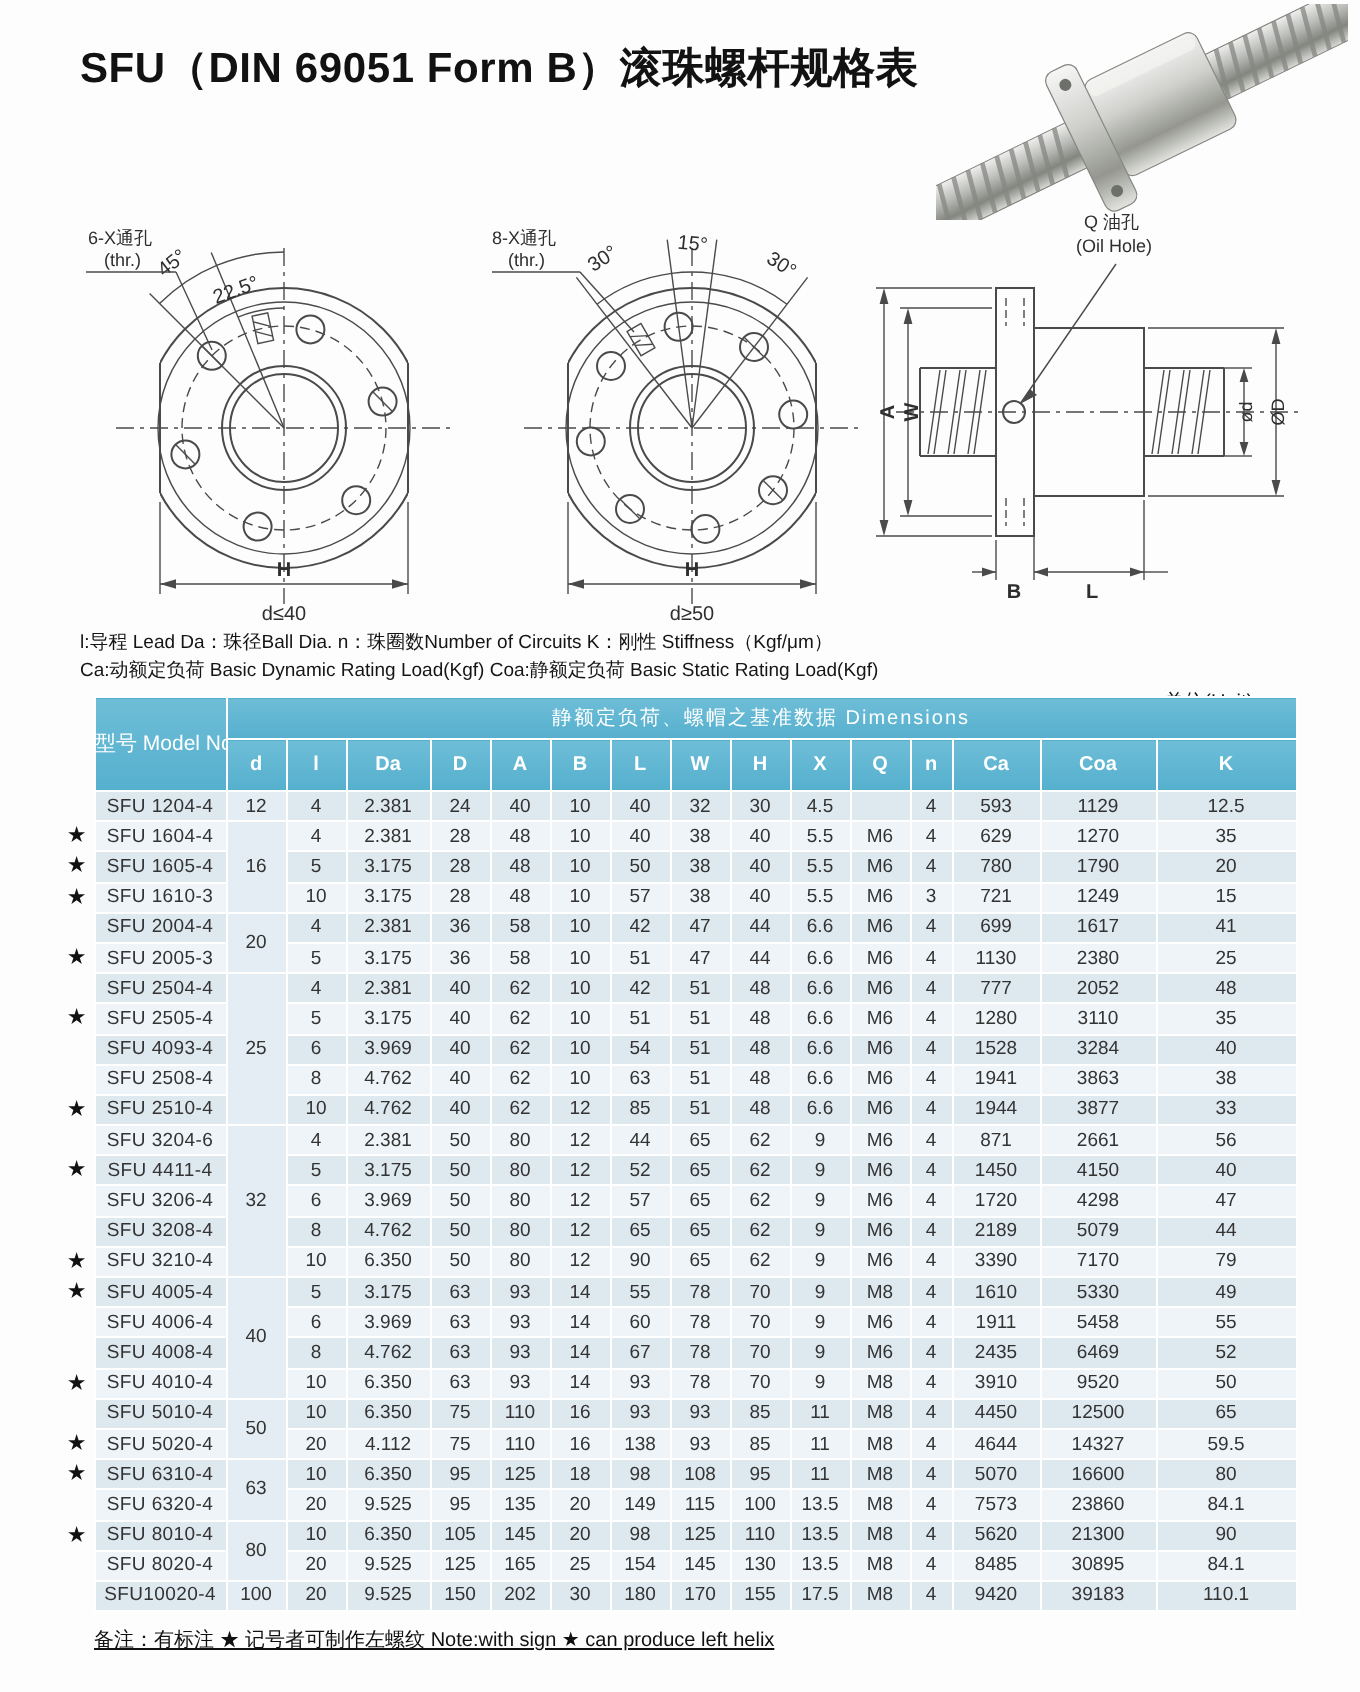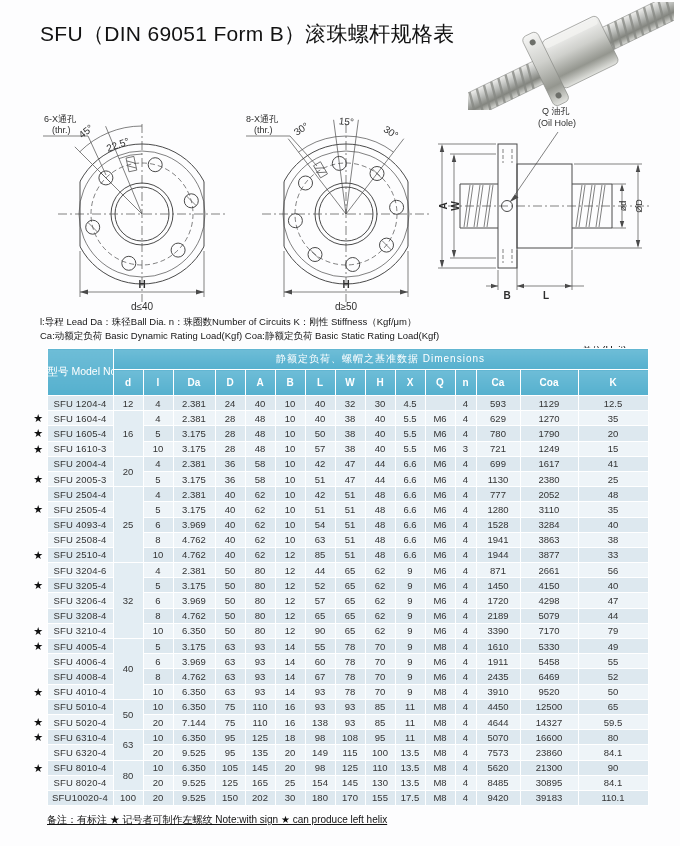--- a/index.html
+++ b/index.html
@@ -1,18 +1,18 @@
 <!DOCTYPE html>
 <html><head>
 <meta charset="utf-8">
 <style>
   html,body{margin:0;padding:0;background:#fff;}
   .page{position:relative;width:680px;height:846px;background:#fdfdfe;overflow:hidden;
         font-family:"Liberation Sans",sans-serif;color:#222;}
-  .title{position:absolute;left:40px;top:20px;font-size:21px;font-weight:normal;color:#121212;letter-spacing:.3px;white-space:nowrap;}
+  .title{position:absolute;left:40px;top:20px;font-size:21px;font-weight:bold;color:#121212;letter-spacing:.3px;white-space:nowrap;}
   .subtitle{position:absolute;left:41px;top:47px;font-size:15px;color:#1c1c1c;white-space:nowrap;}
   svg{position:absolute;}
   svg text{font-family:"Liberation Sans",sans-serif;fill:#2e2e2e;}
   .legend{position:absolute;left:40px;top:315px;font-size:9.5px;line-height:13.5px;color:#151515;white-space:nowrap;}
   .unit{position:absolute;right:34px;top:344px;font-size:10px;color:#151515;}
   .tablewrap{position:absolute;left:30px;top:348px;width:618px;}
   table{border-collapse:collapse;table-layout:fixed;width:618px;font-size:9.5px;}
   th,td{border:1px solid #fff;text-align:center;padding:0;font-weight:normal;color:#333;overflow:hidden;white-space:nowrap;}
   th{background:linear-gradient(#6ebdd7,#55b0ce);color:#fff;}
   th.dimshdr{height:20px;font-size:10px;letter-spacing:1px;}
@@ -553,21 +553,21 @@
             <td class="">62</td>
             <td class="">9</td>
             <td class="">M6</td>
             <td class="">4</td>
             <td class="">871</td>
             <td class="">2661</td>
             <td class="">56</td>
           </tr>
           <tr class="rA">
             <td class="star">★</td>
-            <td class="model">SFU 3205-4</td>
+            <td class="model">SFU 4411-4</td>
             <td class="">5</td>
             <td class="">3.175</td>
             <td class="">50</td>
             <td class="">80</td>
             <td class="">12</td>
             <td class="">52</td>
             <td class="">65</td>
             <td class="">62</td>
             <td class="">9</td>
             <td class="">M6</td>
@@ -719,21 +719,21 @@
             <td class="">M8</td>
             <td class="">4</td>
             <td class="">4450</td>
             <td class="">12500</td>
             <td class="">65</td>
           </tr>
           <tr class="rB">
             <td class="star">★</td>
             <td class="model">SFU 5020-4</td>
             <td class="">20</td>
-            <td class="">7.144</td>
+            <td class="">4.112</td>
             <td class="">75</td>
             <td class="">110</td>
             <td class="">16</td>
             <td class="">138</td>
             <td class="">93</td>
             <td class="">85</td>
             <td class="">11</td>
             <td class="">M8</td>
             <td class="">4</td>
             <td class="">4644</td>

